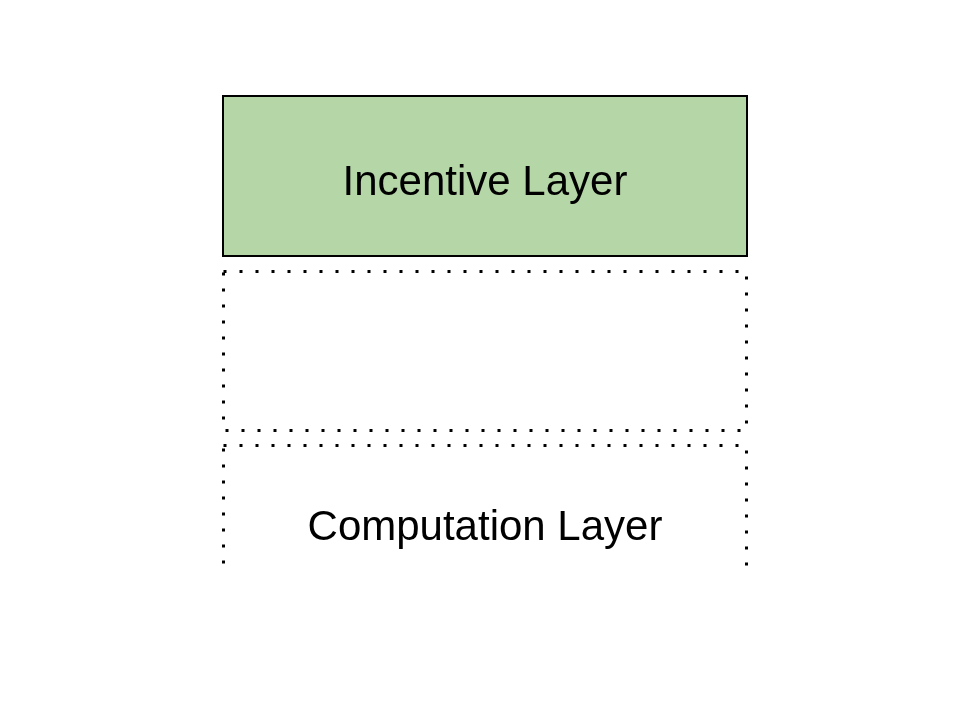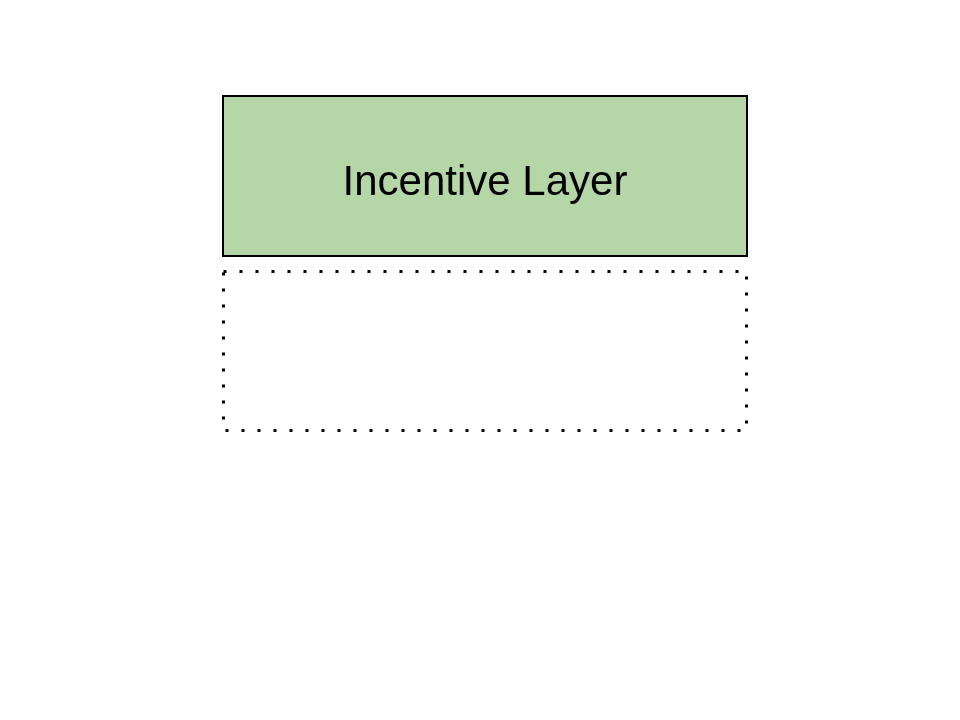--- a/index.html
+++ b/index.html
@@ -67,14 +67,20 @@
   <div class="layer-box box-incentive" style="background-color: rgb(181, 214, 166);">
     <span class="label">Incentive Layer</span>
   </div>
 
   <div class="layer-box box-dispute">
     <svg class="dotted-border" width="526" height="162" viewBox="0 0 526 162">
       <rect x="1.5" y="1.5" width="523" height="159" fill="none" stroke-width="3" stroke-dasharray="3 13" stroke="#000000"></rect>
     </svg>
   </div>
 
+  <div class="layer-box box-computation">
+    <svg class="dotted-border" width="526" height="163" viewBox="0 0 526 163">
+      <rect x="1.5" y="1.5" width="523" height="160" fill="none" stroke-width="3" stroke-dasharray="3 13" stroke="#000000"></rect>
+    </svg>
+    <span class="label">Computation Layer</span>
+  </div>
 
 </div>
 
 </body></html>

